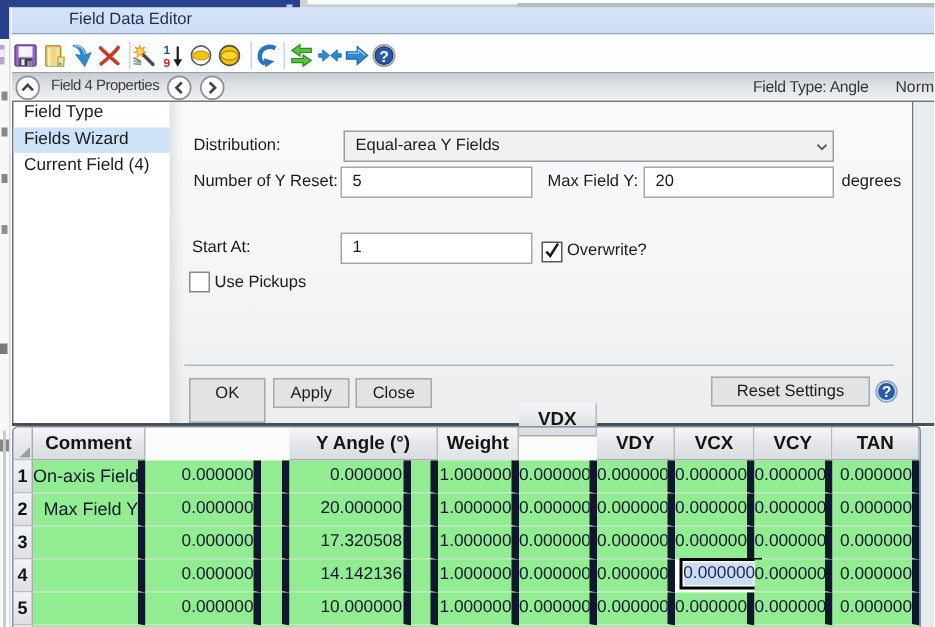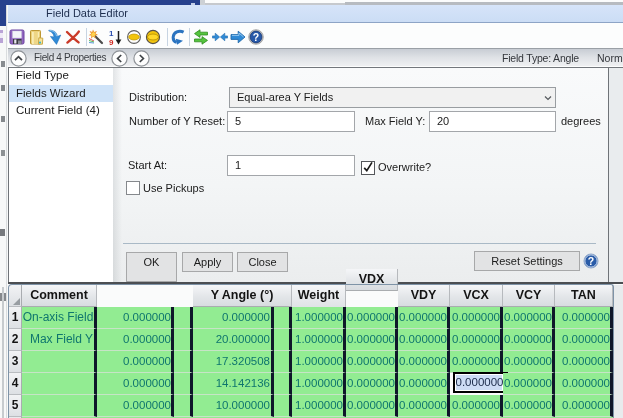--- a/index.html
+++ b/index.html
@@ -3,22 +3,22 @@
 <style>
 html,body{margin:0;padding:0}
 #app{position:relative;width:623px;height:418px;overflow:hidden;
   font-family:"Liberation Sans",sans-serif;background:#fafbfb;}
 .abs{position:absolute;box-sizing:border-box}
 .lbl{position:absolute;box-sizing:border-box;font-size:11px;color:#1b1b1b;white-space:nowrap}
 .tb{position:absolute;box-sizing:border-box;background:#fff;border:1px solid #a3a6aa;font-size:11px;color:#1b1b1b;}
 .tb span{position:absolute;left:7px;top:3px}
 .btn{position:absolute;box-sizing:border-box;background:#e2e3e4;border:1px solid #a7a8a9;
   font-size:11px;color:#1b1b1b;text-align:center}
-.gc{position:absolute;box-sizing:border-box;background:#92ec92;border-right:3px solid #0f172a;border-bottom:1px solid #c6e4c6;
-  font-size:11.5px;color:#0f766e;white-space:nowrap;overflow:hidden}
+.gc{position:absolute;box-sizing:border-box;background:#92ec92;border-right:5px solid #0f172a;border-bottom:1px solid #c6e4c6;
+  font-size:11.5px;color:#0f172a;white-space:nowrap;overflow:hidden}
 .gnum{text-align:right}
 .hcell{position:absolute;box-sizing:border-box;background:linear-gradient(#f5f6f8,#e3e6e9 55%,#d8dce0);
   border-right:1px solid #b6b9bd;border-bottom:1px solid #a9acaf;
   font-size:12.5px;font-weight:bold;color:#141414;text-align:center;overflow:hidden}
 .rhdr{position:absolute;box-sizing:border-box;background:linear-gradient(#f2f3f5,#dde0e4);
   border-right:1px solid #a9acb0;border-bottom:1px solid #b9bcc0;
   font-size:12px;font-weight:bold;color:#141414;text-align:center}
 </style></head><body>
 <div id="app">
 

